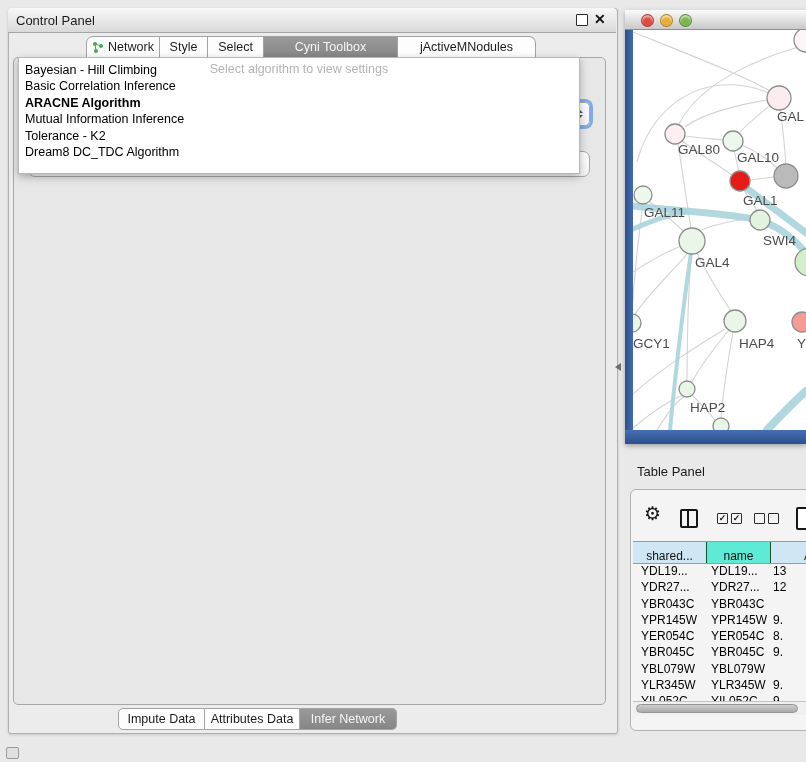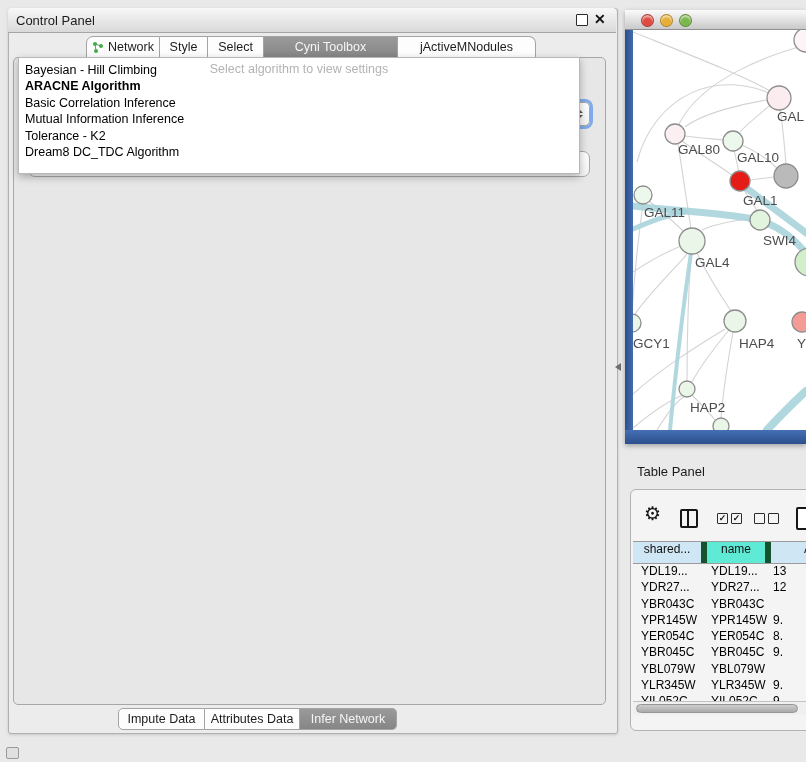--- a/index.html
+++ b/index.html
@@ -82,22 +82,22 @@
   #tp{position:absolute;left:630px;top:489px;width:200px;height:240px;background:#f4f4f4;
       border:1px solid #b3b3b3;border-radius:6px;}
   .gear{position:absolute;left:13px;top:14px;font-size:19px;color:#161616;line-height:19px;}
   .colicon{position:absolute;left:49px;top:19px;width:14px;height:15px;border:2px solid #161616;border-radius:2px;}
   .colicon i{position:absolute;left:5px;top:0;width:2px;height:15px;background:#161616;}
   .cbpair{position:absolute;top:23px;display:flex;gap:3px;}
   .cb{width:9px;height:9px;border:1.5px solid #2a2a2a;border-radius:1px;font-size:9px;font-weight:bold;
       color:#111;display:flex;align-items:center;justify-content:center;line-height:9px;}
   .docicon{position:absolute;left:165px;top:17px;width:16px;height:19px;border:2px solid #161616;border-radius:2px;background:#fff;}
   .thead{position:absolute;left:2px;top:51px;display:flex;height:21px;border-top:1px solid #9b9b9b;border-bottom:1px solid #9b9b9b;}
-  .th{box-sizing:border-box;border-right:6px solid #14532d;font-size:12px;color:#111;
-      display:flex;align-items:flex-start;justify-content:center;overflow:hidden;}
+  .th{box-sizing:border-box;border-right:1px solid #14532d;font-size:12px;color:#111;
+      display:flex;align-items:flex-end;justify-content:center;overflow:hidden;}
   #tbody{position:absolute;left:2px;top:73px;width:196px;height:138px;overflow:hidden;}
   .trow{display:flex;height:16.3px;line-height:16.3px;font-size:12px;color:#000;}
   .trow span{overflow:hidden;white-space:nowrap;box-sizing:border-box;}
   .c1{width:74px;padding-left:8px;}
   .c2{width:64px;padding-left:4px;}
   .c3{width:58px;padding-left:2px;}
   #tp-hscroll{position:absolute;left:2px;top:211px;width:196px;height:13px;background:#f0f0f0;border-top:1px solid #c2c2c2;}
   
   #splitter-arrow{position:absolute;left:615px;top:363px;width:0;height:0;border-top:4px solid transparent;border-bottom:4px solid transparent;border-right:6px solid #6f6f6f;}
   #corner-icon{position:absolute;left:6px;top:747px;width:13px;height:12px;border:1.5px solid #9a9a9a;border-radius:2px;background:#e0e0e0;box-sizing:border-box;}
@@ -150,22 +150,22 @@
       </span>
   </div>
   <div class="combo" id="ghost-combo-b">
       <span></span>
     </div>
 
   <div id="popup">
     <div class="pop-head">Select algorithm to view settings</div>
     <div class="pop-list">
         <div class="pop-item">Bayesian - Hill Climbing</div>
+        <div class="pop-item">Basic Correlation Inference</div>
         <div class="pop-item" style="font-weight: bold;">ARACNE Algorithm</div>
-        <div class="pop-item">Basic Correlation Inference</div>
         <div class="pop-item">Mutual Information Inference</div>
         <div class="pop-item">Tolerance - K2</div>
         <div class="pop-item">Dream8 DC_TDC Algorithm</div>
       </div>
   </div>
 
   <div class="vtrack" style="left:587px;top:59px;width:13px;height:642px;">
     <div class="thumb" style="left:1.5px;top:131px;width:9px;height:453px;"></div>
   </div>
 

